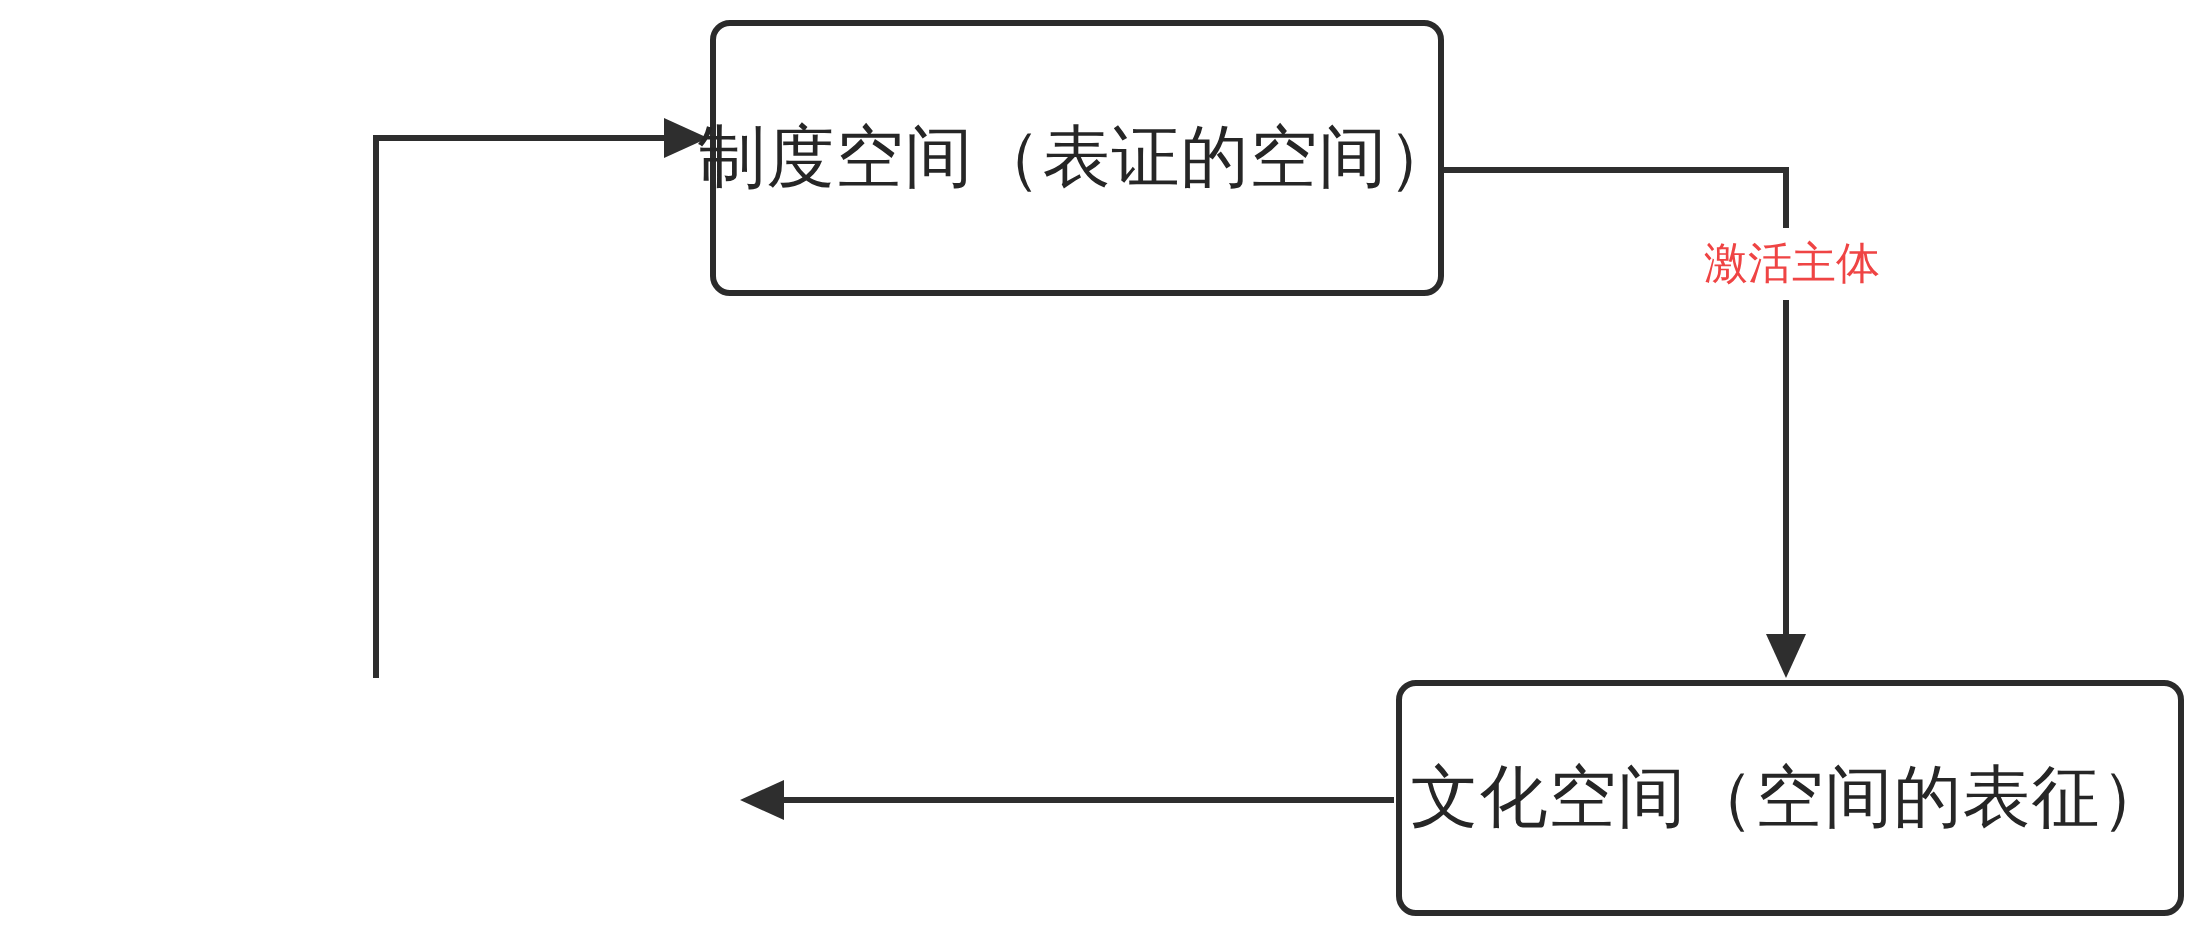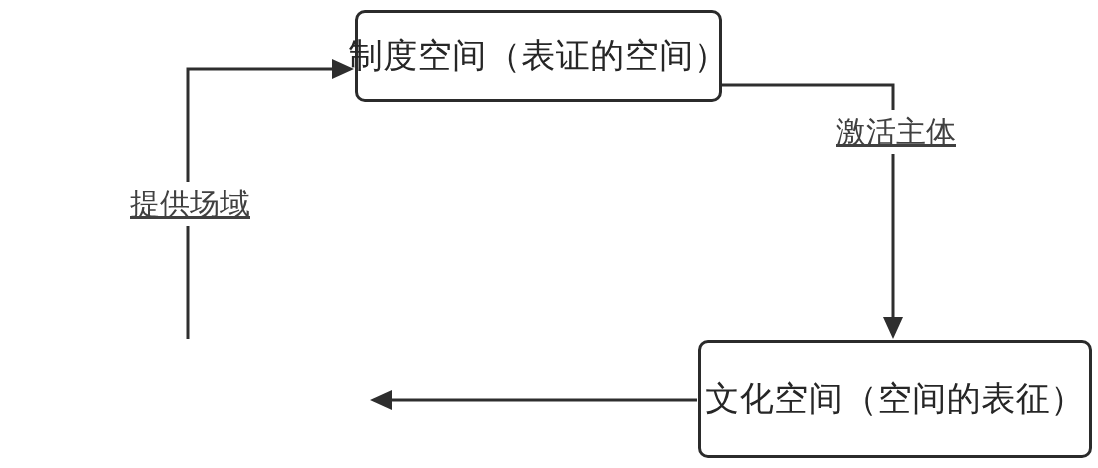--- a/index.html
+++ b/index.html
@@ -33,34 +33,33 @@
     border: 3px solid #2b2b2b;
     border-radius: 10px;
     display: flex;
     align-items: center;
     justify-content: center;
     font-size: 34px;
     color: #262626;
     letter-spacing: 0.5px;
     white-space: nowrap;
   }
-  .node-institutional { left: 355px; top: 10px;  width: 367px; height: 92px; text-align: center; }
+  .node-institutional { left: 355px; top: 10px;  width: 367px; height: 138px; text-align: center; }
   .node-material      { left: 10px;  top: 340px; width: 358px; height: 118px; }
   .node-cultural      { left: 698px; top: 340px; width: 394px; height: 118px; }
 
   .edge-label {
     position: absolute;
     transform: translate(-50%, -50%);
     background: #ffffff;
     padding: 7px 5px;
-    font-size: 30px;
-    color: #404040;
+    font-size: 22px;
+    color: #ef4444;
     white-space: nowrap;
     line-height: 1;
-    text-decoration: underline;
   }
   .edge-label-provide  { left: 190px; top: 204px; }
   .edge-label-activate { left: 896px; top: 132px; }
   .edge-label-value    { left: 561px; top: 401px; }
 </style>
 </head>
 <body>
 
 <div class="diagram">
 
@@ -78,18 +77,17 @@
 
   <div class="node node-institutional">
     <span>制度空间（表证的空间）</span>
   </div>
 
 
   <div class="node node-cultural">
     <span>文化空间（空间的表征）</span>
   </div>
 
-  <div class="edge-label edge-label-provide">提供场域</div>
 
   <div class="edge-label edge-label-activate">激活主体</div>
 
 
 </div>
 
 </body></html>

